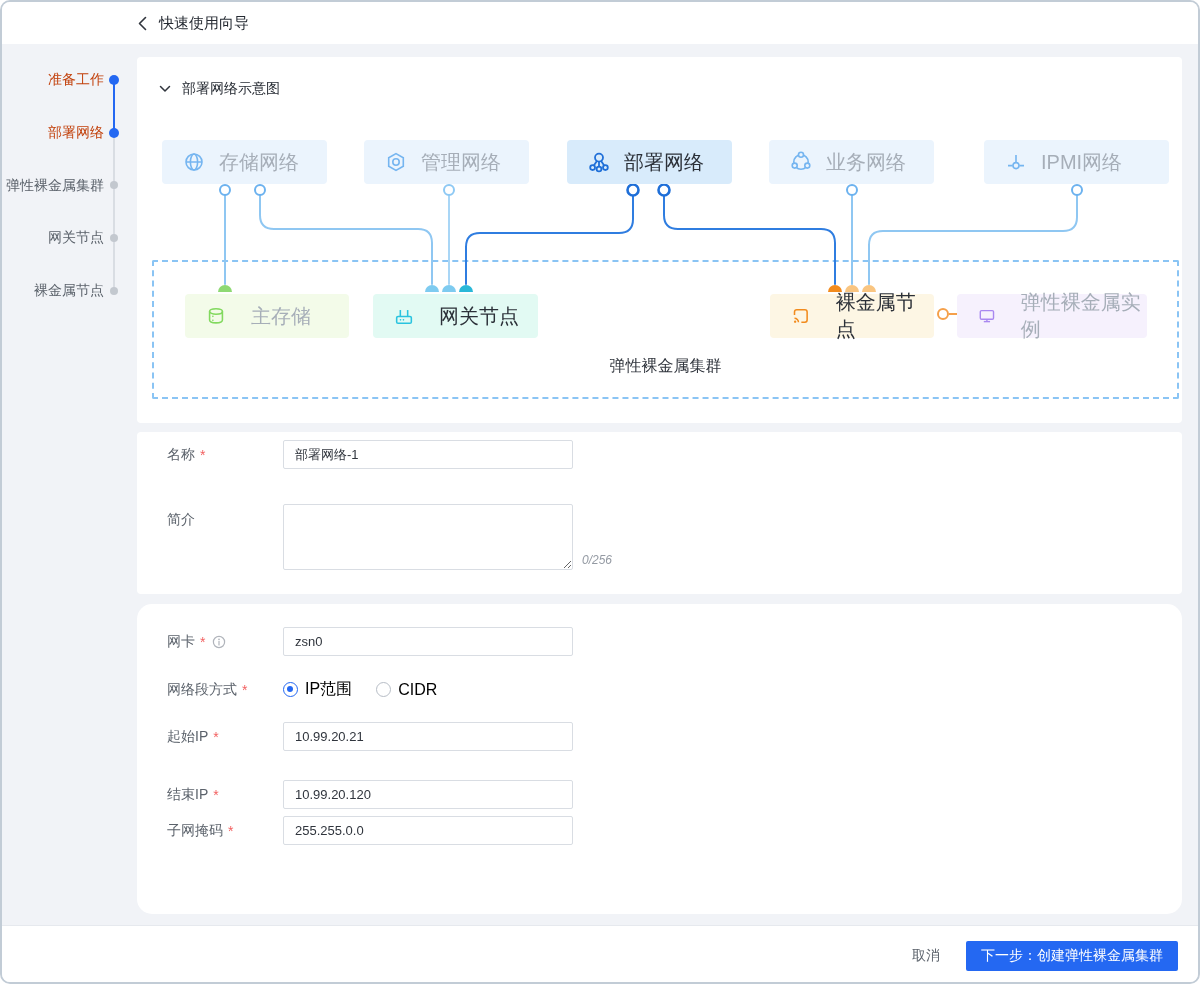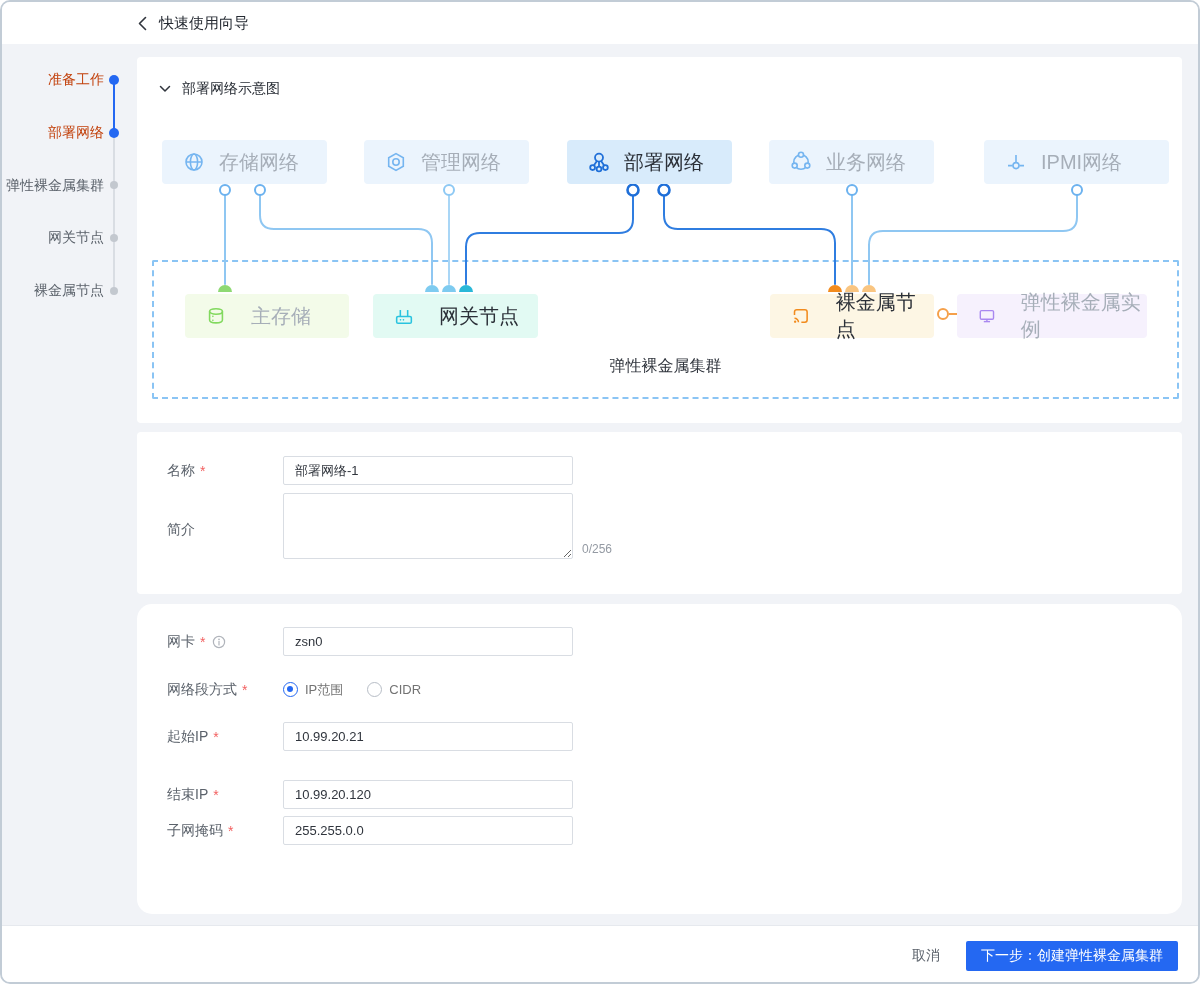--- a/index.html
+++ b/index.html
@@ -76,21 +76,21 @@
   }
   .counter { font-size:12px; color:#949aa3; margin-left:9px; align-self:flex-end; padding-bottom:3px; }
   .radio-group { display:flex; align-items:center; gap:24px; }
   .radio { display:flex; align-items:center; gap:7px; cursor:pointer; }
   .radio-circle { width:15px; height:15px; border-radius:50%; border:1.5px solid #b7bdc6;
     background:#fff; position:relative; flex:none; }
   .radio.checked .radio-circle { border-color:#2468f2; }
   .radio.checked .radio-circle::after {
     content:""; position:absolute; left:3px; top:3px; width:6px; height:6px;
     border-radius:50%; background:#2468f2; }
-  .radio-label { font-size:13px; color:#737373; }
+  .radio-label { font-size:16px; color:#000000; }
   
   .footer {
     position:absolute; left:0; top:923px; width:100%; height:61px;
     background:#fff; border-top:1px solid #e6e9ee;
     display:flex; align-items:center; justify-content:flex-end; gap:26px; padding-right:20px;
   }
   .btn-cancel { font-size:14px; color:#5b626b; background:none; border:none; cursor:pointer;
     font-family:inherit; }
   .btn-primary {
     height:30px; padding:0 15px; background:#2468f2; color:#fff; font-size:14px;
@@ -252,33 +252,33 @@
       <svg class="ic" width="22" height="22" viewBox="0 0 24 24" fill="none" stroke="#a988f0" stroke-width="1.7">
         <rect x="4" y="5.5" width="16" height="10.5" rx="1.5"></rect>
         <line x1="12" y1="16" x2="12" y2="18.8"></line>
           <line x1="8.2" y1="18.8" x2="15.8" y2="18.8"></line>
       </svg>
       <span class="nlabel">弹性裸金属实例</span>
     </div>
   </div>
 
   <div class="card card2">
-    <div class="frm-row" style="top:24px">
+    <div class="frm-row" style="top:8px">
       <div class="frm-label">
         <span>名称</span>
           <span class="req">*</span>
       </div>
       <input class="t-input" type="text" value="部署网络-1" style="">
     </div>
-    <div class="frm-row" style="top:61px; align-items:center;">
+    <div class="frm-row" style="top:72px; align-items:flex-start;">
       <div class="frm-label" style="margin-top:7px">
         <span>简介</span>
       </div>
       <textarea class="t-area" style=""></textarea>
-      <span class="counter" style="height:66px;display:flex;align-items:flex-end;">0/256</span>
+      <span class="counter" style="height:66px;display:flex;align-items:flex-end;font-style:italic;">0/256</span>
     </div>
   </div>
 
   <div class="card card3">
     <div class="frm-row" style="top:23px">
       <div class="frm-label">
         <span>网卡</span>
           <span class="req">*</span>
         <svg class="ic" width="14" height="14" viewBox="0 0 14 14" style="margin-left:2px">
           <circle cx="7" cy="7" r="5.6" fill="none" stroke="#b0b4bb" stroke-width="1.2"></circle>

